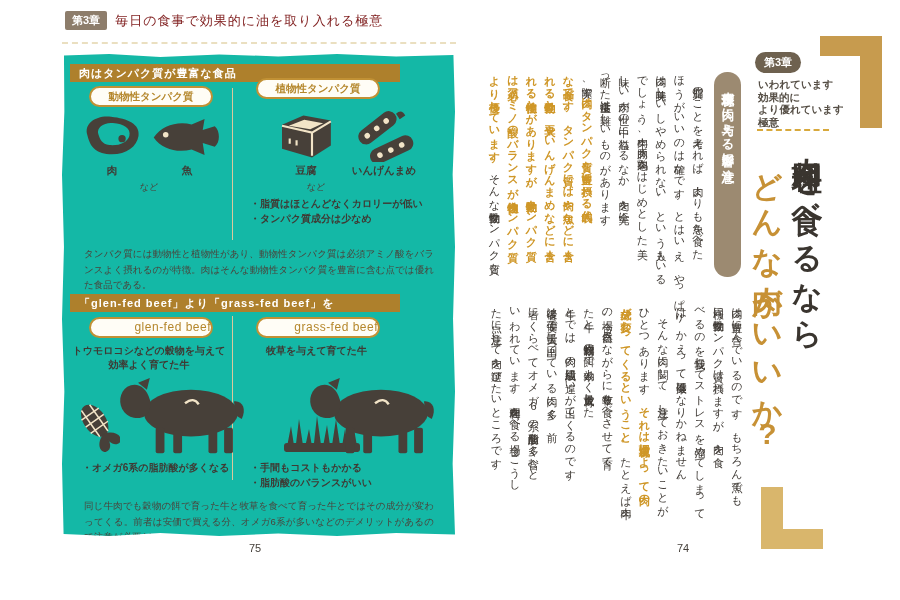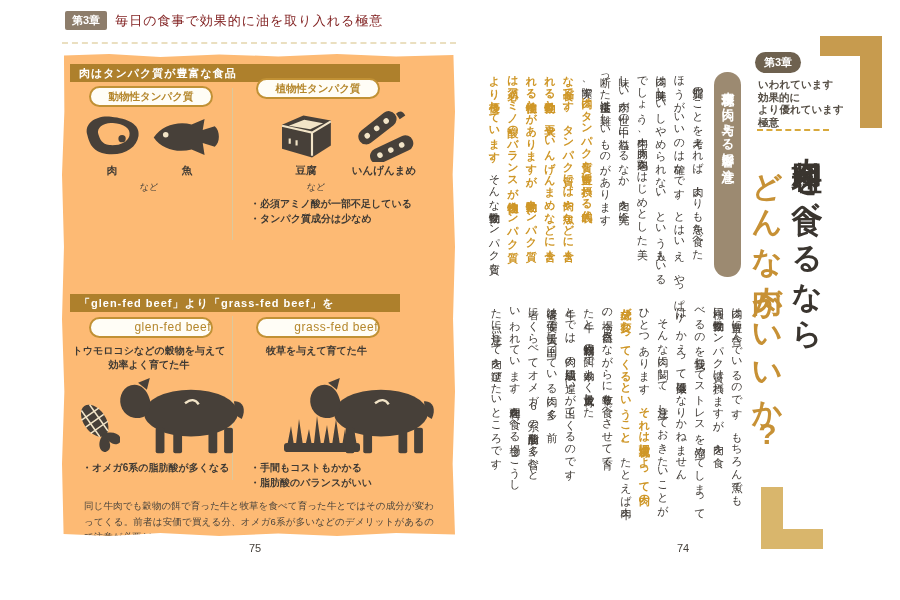--- a/index.html
+++ b/index.html
@@ -7,21 +7,21 @@
        font-family:"Liberation Sans","DejaVu Sans",sans-serif;color:#3f3a34;}
   .abs{position:absolute;}
 
   
   .hdr{left:65px;top:11px;display:flex;align-items:center;gap:8px;}
   .hdr-badge{background:#8d7d6b;color:#fff;font-size:11px;font-weight:700;padding:2px 7px;border-radius:2px;}
   .hdr-title{color:#7f1d1d;font-size:13px;font-weight:400;letter-spacing:1px;}
   .hdr-rule{left:62px;top:42px;width:394px;border-top:2px dashed #eadfc0;}
 
   
-  .panel{left:62px;top:54px;width:393px;height:482px;background:#fdba74;
+  .panel{left:62px;top:54px;width:393px;height:482px;background:#14b8a6;
     clip-path:polygon(0.5% 0.3%,12% 0,25% 0.6%,40% 0.1%,55% 0.5%,70% 0,85% 0.5%,99.6% 0.2%,100% 12%,99.4% 25%,100% 40%,99.5% 55%,100% 70%,99.4% 85%,100% 99.7%,85% 99.4%,70% 100%,55% 99.5%,40% 100%,25% 99.4%,12% 100%,0.4% 99.6%,0 85%,0.6% 70%,0 55%,0.5% 40%,0 25%,0.6% 12%);}
   .bar{background:#ae802c;color:#fff;font-size:11px;font-weight:700;line-height:18px;
        padding-left:9px;letter-spacing:1px;width:330px;height:18px;box-sizing:border-box;}
   .bar1{left:8px;top:10px;} .bar2{left:8px;top:240px;}
   .vdiv{border-left:1px solid #dcc89c;width:0;}
   .vdiv1{left:170px;top:34px;height:152px;} .vdiv2{left:170px;top:262px;height:164px;}
   .oval{background:#fffdf6;border:2px solid #c19135;border-radius:999px;color:#b5872c;
         font-weight:700;font-size:10.5px;text-align:center;line-height:17px;height:17px;width:120px;}
   .oval.latin{font-size:12px;font-weight:400;letter-spacing:.5px;text-align:right;}
   .ilabel{font-size:10.5px;font-weight:700;text-align:center;color:#3f3a34;}
@@ -105,24 +105,25 @@
       </g>
       <path fill="#474039" d="M52,6 q6,-6 10,2 l-6,4 Z"></path>
     </svg>
     <div class="abs ilabel" style="left:210px;top:110px;width:68px;">豆腐</div>
     <div class="abs ilabel" style="left:280px;top:110px;width:84px;">いんげんまめ</div>
 
     <div class="abs etc" style="left:27px;top:127px;">など</div>
     <div class="abs etc" style="left:194px;top:127px;">など</div>
 
     <div class="abs blist" style="left:188px;top:142px;">
-      <div>・必須アミノ酸が一部不足している</div>
+      <div>・脂質はほとんどなくカロリーが低い</div>
       <div>・タンパク質成分は少なめ</div>
     </div>
 
+    <div class="abs cap" style="left:22px;top:192px;">タンパク質には動物性と植物性があり、動物性タンパク質は必須アミノ酸をバランスよく摂れるのが特徴。肉はそんな動物性タンパク質を豊富に含む点では優れた食品である。</div>
 
     <div class="abs bar bar2">「glen-fed beef」より「grass-fed beef」を</div>
     <div class="abs vdiv vdiv2"></div>
 
     <div class="abs oval latin" style="left:27px;top:263px;">glen-fed beef</div>
     <div class="abs oval latin" style="left:194px;top:263px;">grass-fed beef</div>
 
     <div class="abs desc" style="left:7px;top:290px;width:160px;">
       <div>トウモロコシなどの穀物を与えて</div>
       <div>効率よく育てた牛</div>

